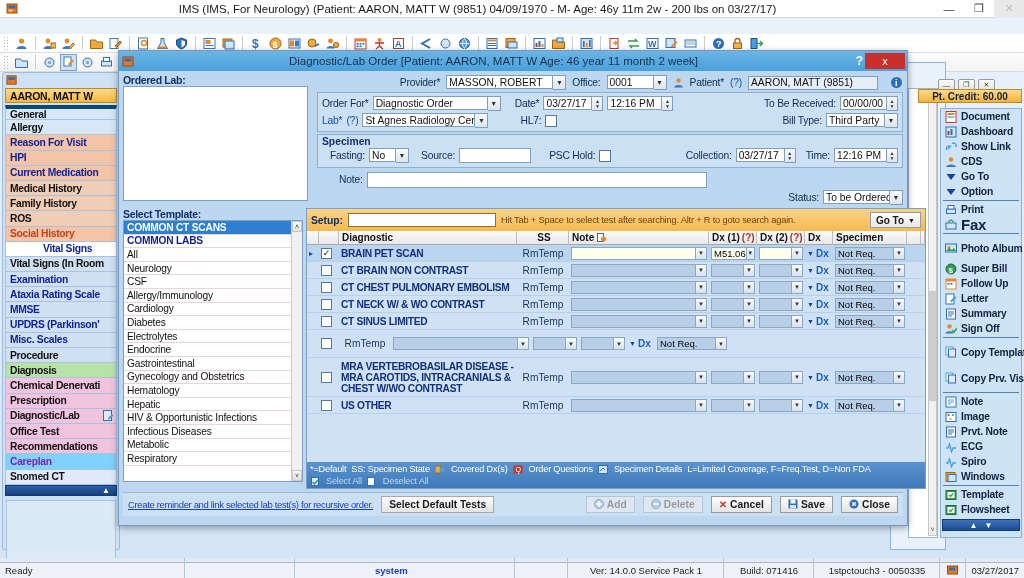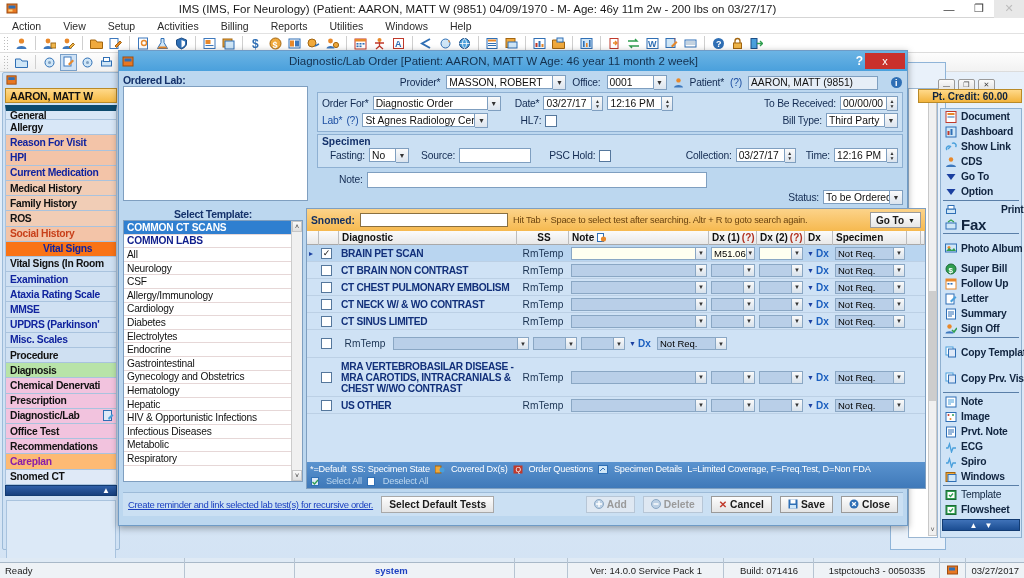--- a/index.html
+++ b/index.html
@@ -71,21 +71,21 @@
     display:flex; align-items:center; padding-left:4px; letter-spacing:-0.2px;
   }
   .lb-list { margin:0 2px; }
   .lb-item {
     height:15.2px; border:1px solid #a9c3de; border-top:none;
     display:flex; align-items:center; padding-left:4px;
     font-size:10.3px; font-weight:bold; letter-spacing:-0.3px;
     white-space:nowrap; overflow:hidden;
     position:relative;
   }
-  .lb-item:first-child { border-top:6px solid #0c4a6e; }
+  .lb-item:first-child { border-top:4px solid #0c4a6e; }
   .lb-scroll {
     margin:0 2px; height:11px; background:linear-gradient(180deg,#2f5fa8,#17407e);
     border:1px solid #123b72; display:flex; align-items:center; justify-content:flex-end;
     padding-right:6px; color:#fff; font-size:8px;
   }
   .lb-bottom {
     margin:4px 3px; height:120px; background:#dce9f7; border:1px solid #a9c3de;
   }
 
   
@@ -178,21 +178,21 @@
   .topform {
     border:1px solid #8eb0d2; background:#cbe0f3; padding:2px 4px; margin-top:1px;
   }
   .specimen {
     border:1px solid #8eb0d2; background:#cbe0f3; padding:1px 4px 3px 4px; margin-top:2px; position:relative;
   }
   .spec-title{font-size:10.3px;font-weight:bold;color:#14316a;}
 
   
   .mid { display:flex; margin-top:2px; }
-  .tplpanel { width:182px;text-align:center; }
+  .tplpanel { width:182px; }
   .tpl-title { font-size:10.5px;font-weight:bold;color:#14316a;letter-spacing:-0.3px; }
   .tpl-list { width:180px; height:262px; background:#fff; border:1px solid #7f9fc0;
               display:flex; }
   .tpl-items{flex:1; overflow:hidden;}
   .tpl-row { height:13.6px; font-size:10.2px; padding-left:3px; display:flex;align-items:center;
              border-bottom:1px solid #e6d7d7; color:#111; letter-spacing:-0.2px;}
   .tpl-row.sel { background:#2f7fd0; color:#fff; font-weight:bold; }
   .tpl-row.bold { font-weight:bold; color:#0f1e8c; }
   .tpl-sb { width:11px; background:#f0f0f0; border-left:1px solid #ccc;
             display:flex; flex-direction:column; justify-content:space-between; }
@@ -271,31 +271,20 @@
         </svg>
     </div>
     <div class="tbtext">IMS (IMS, For Neurology)    (Patient: AARON, MATT W (9851) 04/09/1970 - M- Age: 46y 11m 2w - 200 lbs on 03/27/17)</div>
     <div class="wbtns">
       <div class="wbtn">—</div>
       <div class="wbtn">❐</div>
       <div class="wbtn close">✕</div>
     </div>
   </div>
 
-  <div class="menubar">
-    <span class="mi">Action</span>
-    <span class="mi">View</span>
-    <span class="mi">Setup</span>
-    <span class="mi">Activities</span>
-    <span class="mi">Billing</span>
-    <span class="mi">Reports</span>
-    <span class="mi">Utilities</span>
-    <span class="mi">Windows</span>
-    <span class="mi">Help</span>
-  </div>
 
   <div class="toolbar t1">
     <div class="grip"></div>
     <div class="tbi">
         <svg width="13" height="13">
           <circle cx="6.5" cy="4" r="2.6" fill="#e8882a"></circle>
           <path d="M1.5 12 C1.5 8 11.5 8 11.5 12Z" fill="#3d78bd"></path>
         </svg>
       </div>
     <div class="sep"></div>
@@ -595,21 +584,21 @@
         </div>
         <div class="lb-item" style="background: rgb(241, 205, 182); color: rgb(17, 17, 17);">
           <span>Family History</span>
         </div>
         <div class="lb-item" style="background: rgb(241, 205, 182); color: rgb(17, 17, 17);">
           <span>ROS</span>
         </div>
         <div class="lb-item" style="background: rgb(243, 196, 168); color: rgb(200, 64, 26);">
           <span>Social History</span>
         </div>
-        <div class="lb-item" style="background: #f97316; color: rgb(16, 35, 158); padding-left: 37px;">
+        <div class="lb-item" style="background: #ffffff; color: rgb(16, 35, 158); padding-left: 37px;">
           <span>Vital Signs</span>
         </div>
         <div class="lb-item" style="background: rgb(207, 224, 242); color: rgb(17, 17, 17);">
           <span>Vital Signs (In Room</span>
         </div>
         <div class="lb-item" style="background: rgb(207, 224, 242); color: rgb(16, 35, 158);">
           <span>Examination</span>
         </div>
         <div class="lb-item" style="background: rgb(207, 224, 242); color: rgb(16, 35, 158);">
           <span>Ataxia Rating Scale</span>
@@ -641,21 +630,21 @@
               <rect x="0.5" y="0.5" width="8" height="10" fill="#dfe9f7" stroke="#2f6fb5"></rect>
               <path d="M5 8 L9 4 l1.5 1.5 L6 10Z" fill="#4aa0dc"></path>
             </svg></span>
         </div>
         <div class="lb-item" style="background: rgb(242, 195, 222); color: rgb(17, 17, 17);">
           <span>Office Test</span>
         </div>
         <div class="lb-item" style="background: rgb(242, 195, 222); color: rgb(17, 17, 17);">
           <span>Recommendations</span>
         </div>
-        <div class="lb-item" style="background: #fdba74; color: rgb(138, 31, 168);">
+        <div class="lb-item" style="background: #7dd3fc; color: rgb(138, 31, 168);">
           <span>Careplan</span>
         </div>
         <div class="lb-item" style="background: rgb(223, 233, 247); color: rgb(17, 17, 17);">
           <span>Snomed CT</span>
         </div>
       </div>
     <div class="lb-scroll">▲</div>
     <div class="lb-bottom"></div>
   </div>
 
@@ -729,21 +718,21 @@
           <span class="lbl" style="font-size: 10.3px; font-weight: bold; color: rgb(16, 36, 63); line-height: 11px;">Option</span>
         </div>
         <div class="rb-div"></div>
         <div class="rb-item">
           <span class="rb-ico">
             <svg width="12" height="12">
               <rect x="1.5" y="5" width="9" height="4.5" fill="#cfe6f7" stroke="#2f6fb5"></rect>
               <rect x="3" y="1.5" width="6" height="3.5" fill="#fff" stroke="#2f6fb5"></rect>
             </svg>
           </span>
-          <span class="lbl" style="font-size: 10.3px; font-weight: bold; color: rgb(16, 36, 63); line-height: 11px; margin-left: 40px;">Print</span>
+          <span class="lbl" style="font-size: 10.3px; font-weight: bold; color: rgb(16, 36, 63); line-height: 11px;">Print</span>
         </div>
         <div class="rb-item">
           <span class="rb-ico">
             <svg width="12" height="12">
               <rect x="1" y="4" width="10" height="6" fill="#cfe6f7" stroke="#2f6fb5"></rect>
               <path d="M3 3 l3-2 3 2" fill="none" stroke="#2f9e4f" stroke-width="1.2"></path>
             </svg>
           </span>
           <span class="lbl" style="font-size: 15px; font-weight: bold; color: rgb(16, 36, 63); line-height: 11px;">Fax</span>
         </div>
@@ -882,21 +871,21 @@
         </div>
         <div class="rb-div"></div>
         <div class="rb-item">
           <span class="rb-ico">
             <svg width="12" height="12">
               <rect x="1" y="1.5" width="10" height="9" fill="#2f9e4f" stroke="#1d6b36"></rect>
               <rect x="2.5" y="3" width="7" height="6" fill="#fff"></rect>
               <path d="M4 6 l1.5 1.5 L8 4.5" stroke="#2f9e4f" stroke-width="1.3" fill="none"></path>
             </svg>
           </span>
-          <span class="lbl" style="font-size: 10.3px; font-weight: normal; color: rgb(16, 36, 63); line-height: 11px;">Template</span>
+          <span class="lbl" style="font-size: 10.3px; font-weight: bold; color: rgb(16, 36, 63); line-height: 11px;">Template</span>
         </div>
         <div class="rb-item">
           <span class="rb-ico">
             <svg width="12" height="12">
               <rect x="1" y="1.5" width="10" height="9" fill="#2f9e4f" stroke="#1d6b36"></rect>
               <rect x="2.5" y="3" width="7" height="6" fill="#fff"></rect>
               <path d="M4 6 l1.5 1.5 L8 4.5" stroke="#2f9e4f" stroke-width="1.3" fill="none"></path>
             </svg>
           </span>
           <span class="lbl" style="font-size: 10.3px; font-weight: bold; color: rgb(16, 36, 63); line-height: 11px;">Flowsheet</span>
@@ -1116,21 +1105,21 @@
             <div class="tpl-sb">
               <div class="ar">˄</div>
               <div class="ar">˅</div>
             </div>
           </div>
         </div>
 
         <div class="tblpanel">
 
           <div class="searchbar">
-            <span class="slabel">Snomed:</span>
+            <span class="slabel">Setup:</span>
             <div class="sinput"></div>
             <span class="hint">Hit Tab + Space to select test after searching. Altr + R to goto search again.</span>
             <div class="goto">
               <span>Go To</span>
               <span class="ca">▼</span>
             </div>
           </div>
 
           <div class="thead">
             <div class="th" style="width:12px;"></div>

